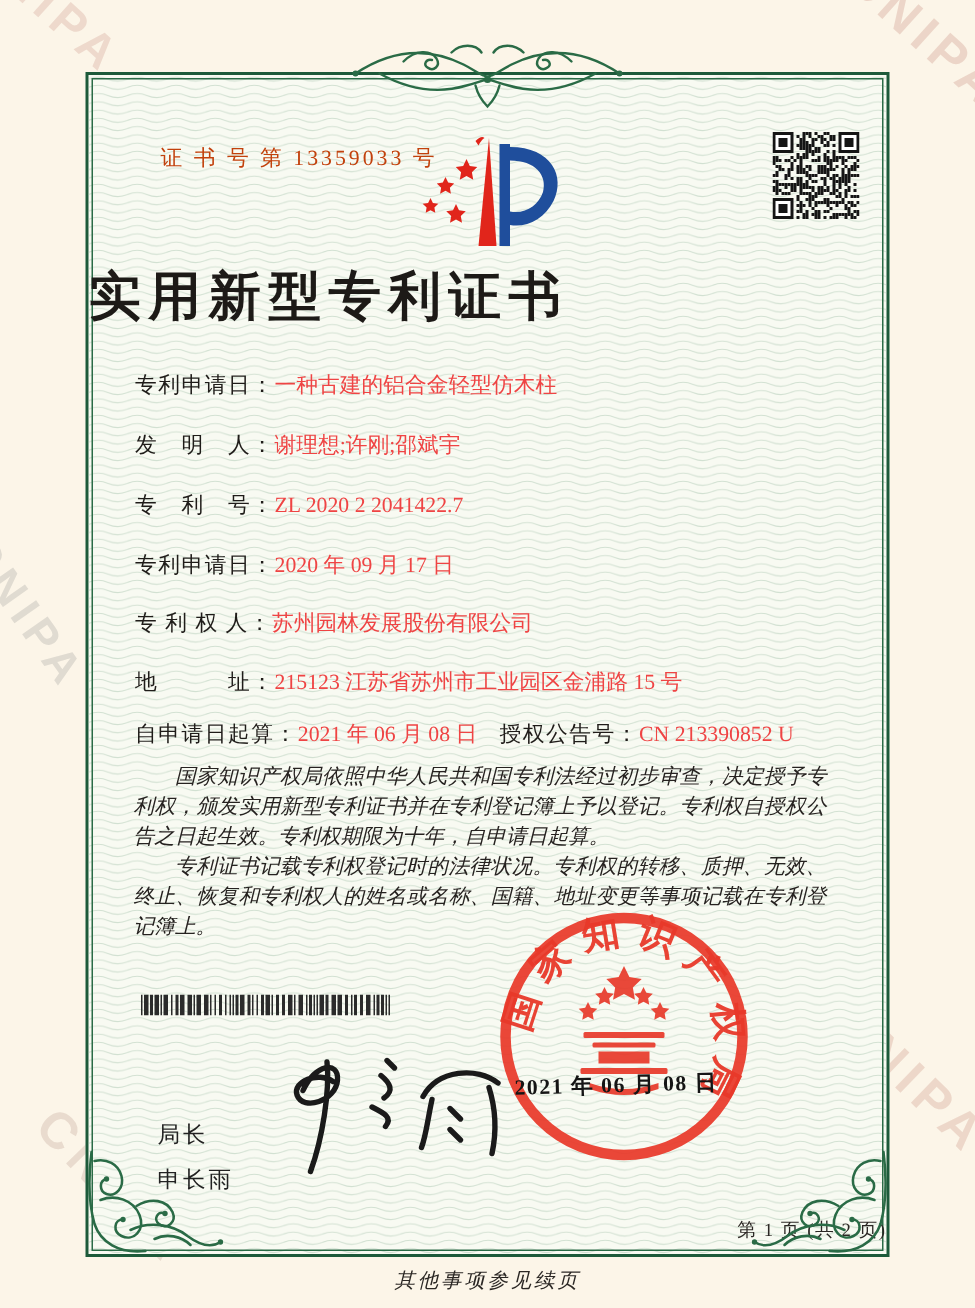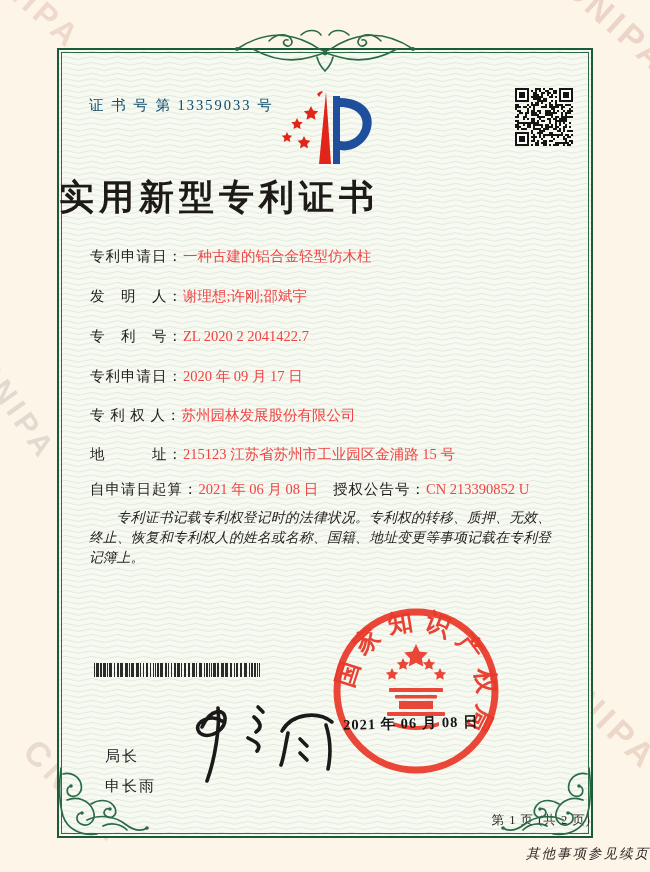--- a/index.html
+++ b/index.html
@@ -13,21 +13,21 @@
     position:absolute;font-family:"Liberation Sans","DejaVu Sans",sans-serif;
     font-weight:bold;letter-spacing:5px;pointer-events:none;user-select:none;
   }
   
   .frame{
     position:absolute;left:57px;top:48px;width:536px;height:790px;
     border:2.5px solid #1d5a3a;background:#f8faf2;box-sizing:border-box;
   }
   .frame-inner{position:absolute;inset:2px;border:1px solid #2a6b46;pointer-events:none;}
   .guilloche{position:absolute;inset:0;width:100%;height:100%;}
-  .cert-no{position:absolute;left:30px;top:46px;font-size:14.5px;letter-spacing:2px;color:#0c4a6e;text-align:center;}
+  .cert-no{position:absolute;left:48px;top:46px;font-size:14.5px;letter-spacing:2px;color:#c2410c;text-align:center;}
   .qr{position:absolute;right:18px;top:38px;width:58px;height:58px;}
   .logo{position:absolute;left:214px;top:34px;width:112px;height:92px;}
   .title{
     position:absolute;left:0;top:124px;width:100%;text-align:left;
     font-size:35px;font-weight:bold;letter-spacing:5px;color:#1d1a17;
   }
   .row{position:absolute;left:31px;width:480px;font-size:14.5px;white-space:nowrap;}
   .row .lab{letter-spacing:1px;color:#1f1c19;}
   .row .val{color:#ef4444;}
   .row .pair2{position:absolute;left:243px;top:0;}
@@ -42,21 +42,21 @@
   .officer div{margin-bottom:11px;}
   .sig{position:absolute;left:123px;top:645px;width:175px;height:95px;}
   .seal{position:absolute;left:329px;top:604px;width:174px;height:174px;}
   .seal-date{
     position:absolute;left:343px;top:714px;width:140px;
     font-size:14.5px;font-weight:bold;letter-spacing:1px;color:#151515;
     transform:rotate(-1.5deg);
   }
   .page-no{position:absolute;left:0;top:762px;width:100%;text-align:right;font-size:12.5px;letter-spacing:1px;color:#2b2724;}
   .foot-note{
-    position:absolute;left:0;top:845px;width:100%;text-align:right;
+    position:absolute;left:0;top:845px;width:100%;text-align:center;
     font-size:13.5px;font-style:italic;letter-spacing:2px;color:#2b2724;
   }
   .orn{position:absolute;pointer-events:none;}
   .orn-top{left:231px;top:23px;width:188px;height:52px;}
   .orn-bl{left:57px;top:766px;width:92px;height:72px;}
   .orn-br{left:501px;top:766px;width:92px;height:72px;transform:scaleX(-1);}
 </style>
 </head>
 <body>
 
@@ -460,20 +460,21 @@
     <span class="lab">地　　　址：</span><span class="val">215123 江苏省苏州市工业园区金浦路 15 号</span>
   </div>
   <div class="row" style="top:430px">
     <span class="lab">自申请日起算：</span><span class="val">2021 年 06 月 08 日</span>
     <span class="pair2">
       <span class="lab">授权公告号：</span><span class="val">CN 213390852 U</span>
     </span>
   </div>
 
   <div class="paras">
+    <p>国家知识产权局依照中华人民共和国专利法经过初步审查，决定授予专利权，颁发实用新型专利证书并在专利登记簿上予以登记。专利权自授权公告之日起生效。专利权期限为十年，自申请日起算。</p>
     <p>专利证书记载专利权登记时的法律状况。专利权的转移、质押、无效、终止、恢复和专利权人的姓名或名称、国籍、地址变更等事项记载在专利登记簿上。</p>
   </div>
 
   <svg class="barcode" id="barcode" viewBox="0 0 170 14" preserveAspectRatio="none" xmlns="http://www.w3.org/2000/svg">
       <rect x="0" y="0" width="1" height="14" fill="#2b2b2b"></rect>
       <rect x="2" y="0" width="3" height="14" fill="#2b2b2b"></rect>
       <rect x="6" y="0" width="2" height="14" fill="#2b2b2b"></rect>
       <rect x="9" y="0" width="3" height="14" fill="#2b2b2b"></rect>
       <rect x="13" y="0" width="1" height="14" fill="#2b2b2b"></rect>
       <rect x="15" y="0" width="3" height="14" fill="#2b2b2b"></rect>

